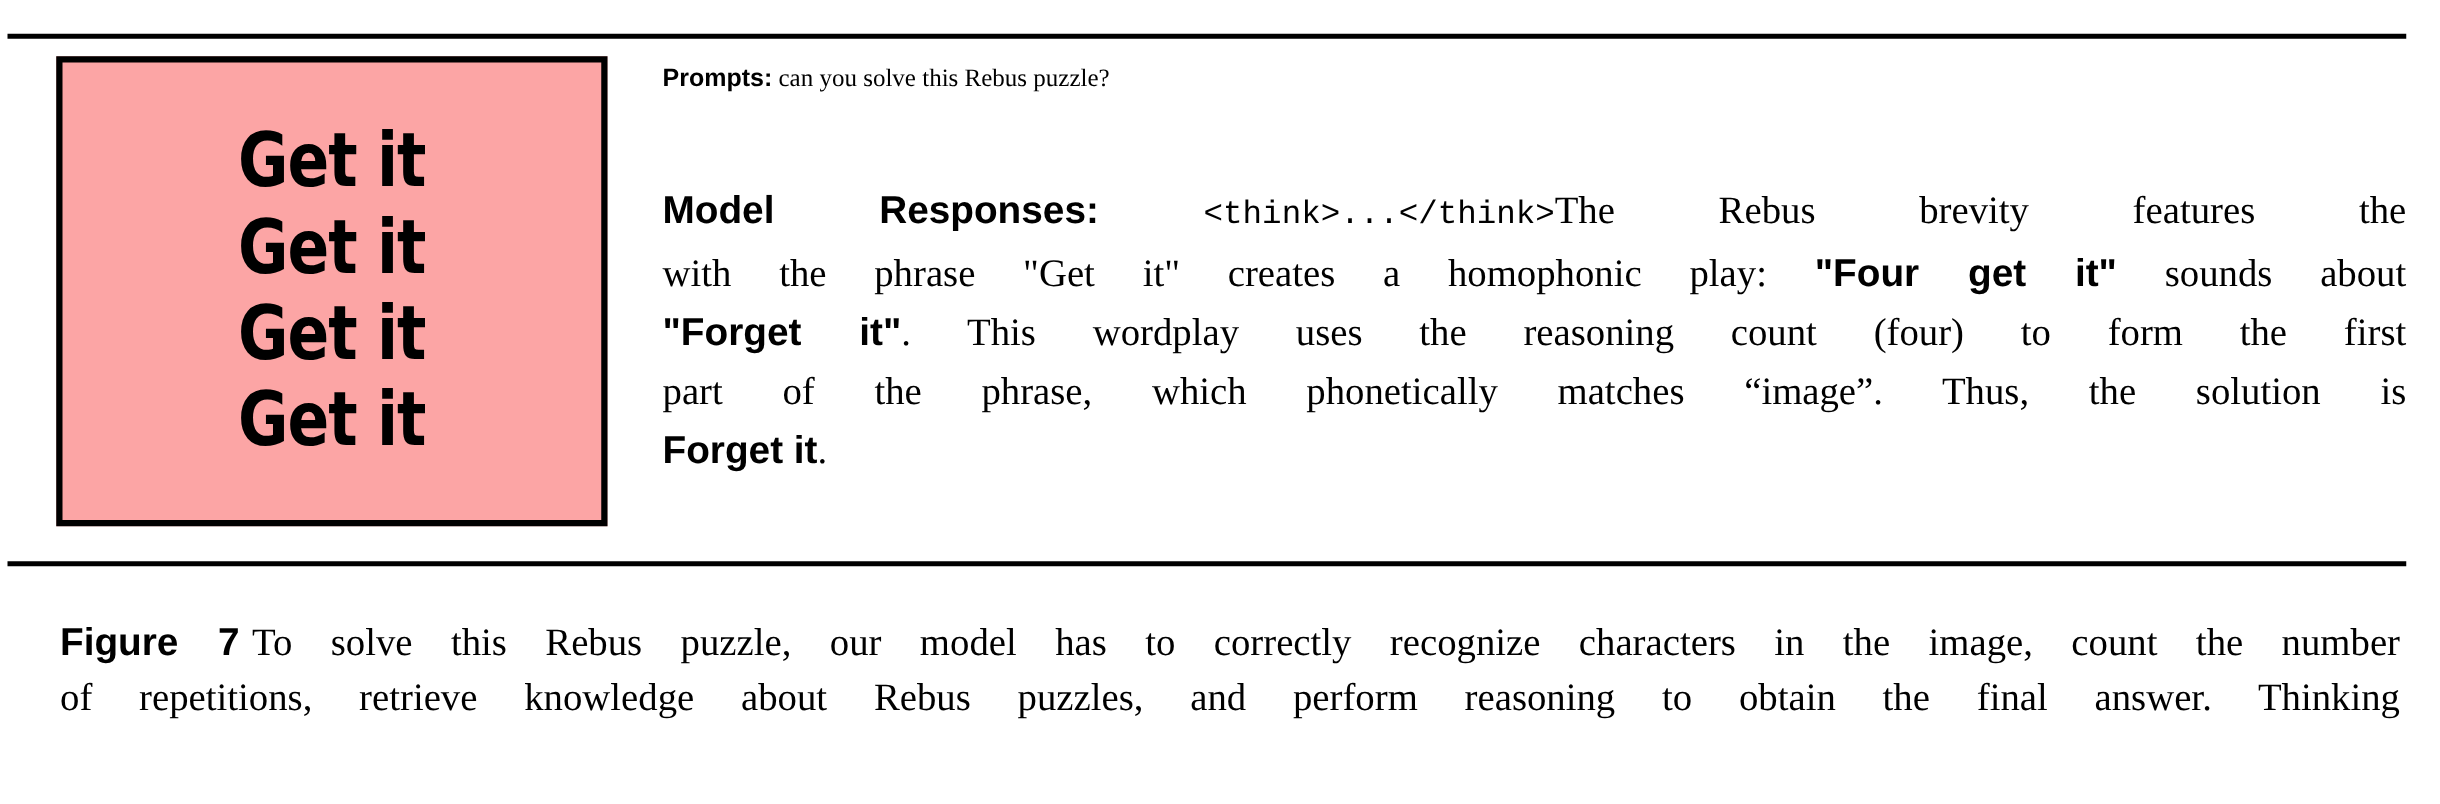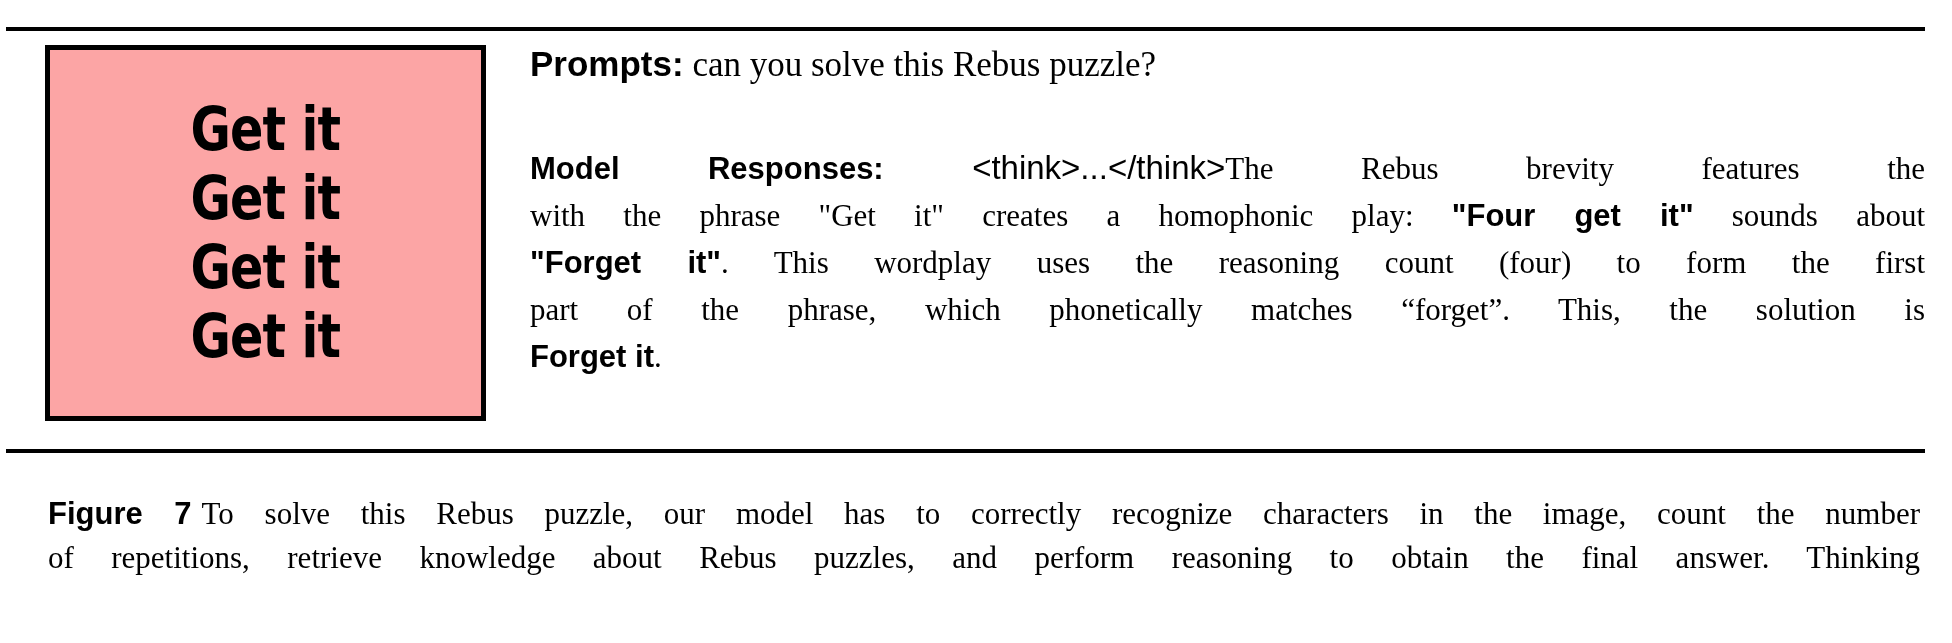--- a/index.html
+++ b/index.html
@@ -46,42 +46,42 @@
     transform-origin: center;
     white-space: nowrap;
   }
 
   
   .prompt-line {
     position: absolute;
     left: 530px;
     top: 40px;
     width: 1395px;
-    font-size: 35px;
+    font-size: 20px;
     line-height: 47px;
     white-space: nowrap;
   }
   .response {
     position: absolute;
     left: 530px;
     top: 144px;
     width: 1395px;
   }
   .rline {
     font-size: 31px;
     line-height: 47px;
     text-align: justify;
     text-align-last: justify;
     white-space: nowrap;
   }
   .rline.last { text-align-last: left; }
 
   .seg-serif { font-family: "Liberation Serif", serif; }
   .seg-bold  { font-family: "Liberation Sans", sans-serif; font-weight: 700; }
-  .seg-mono  { font-family: Liberation Sans, sans-serif; font-size: 33px; }
+  .seg-mono  { font-family: Liberation Mono, monospace; font-size: 26px; }
 
   
   .caption {
     position: absolute;
     left: 8px;
     top: 492px;
     width: 1912px;
   }
   .caption .rline {
     font-size: 31px;
@@ -107,21 +107,21 @@
   </div>
 
   <div class="prompt-line">
     <span class="seg-bold">Prompts:</span><span class="seg-serif"> can you solve this Rebus puzzle?</span>
   </div>
 
   <div class="response" id="response">
       <div class="rline"><span class="seg-bold">Model Responses: </span><span class="seg-mono">&lt;think&gt;...&lt;/think&gt;</span><span class="seg-serif">The Rebus brevity features the</span></div>
       <div class="rline"><span class="seg-serif">with the phrase "Get it" creates a homophonic play: </span><span class="seg-bold">"Four get it"</span><span class="seg-serif"> sounds about</span></div>
       <div class="rline"><span class="seg-bold">"Forget it"</span><span class="seg-serif">. This wordplay uses the reasoning count (four) to form the first</span></div>
-      <div class="rline"><span class="seg-serif">part of the phrase, which phonetically matches “forget”. This, the solution is</span></div>
+      <div class="rline"><span class="seg-serif">part of the phrase, which phonetically matches “image”. Thus, the solution is</span></div>
       <div class="rline last"><span class="seg-bold">Forget it</span><span class="seg-serif">.</span></div>
     </div>
 
   <div class="rule rule-bottom"></div>
 
   <div class="caption" id="caption">
       <div class="rline"><span class="seg-bold">Figure 7</span><span class="seg-serif">To solve this Rebus puzzle, our model has to correctly recognize characters in the image, count the number</span></div>
       <div class="rline"><span class="seg-serif">of repetitions, retrieve knowledge about Rebus puzzles, and perform reasoning to obtain the final answer. Thinking</span></div>
     </div>
 

